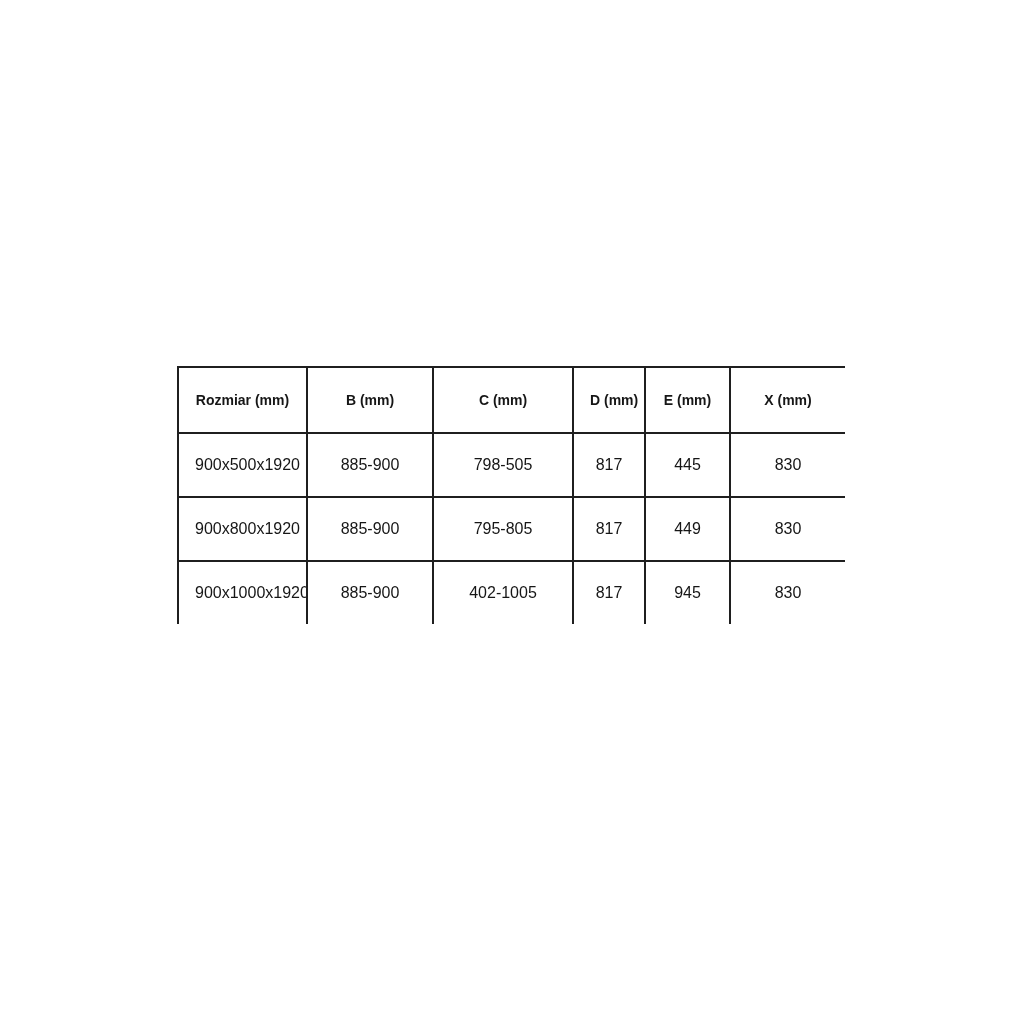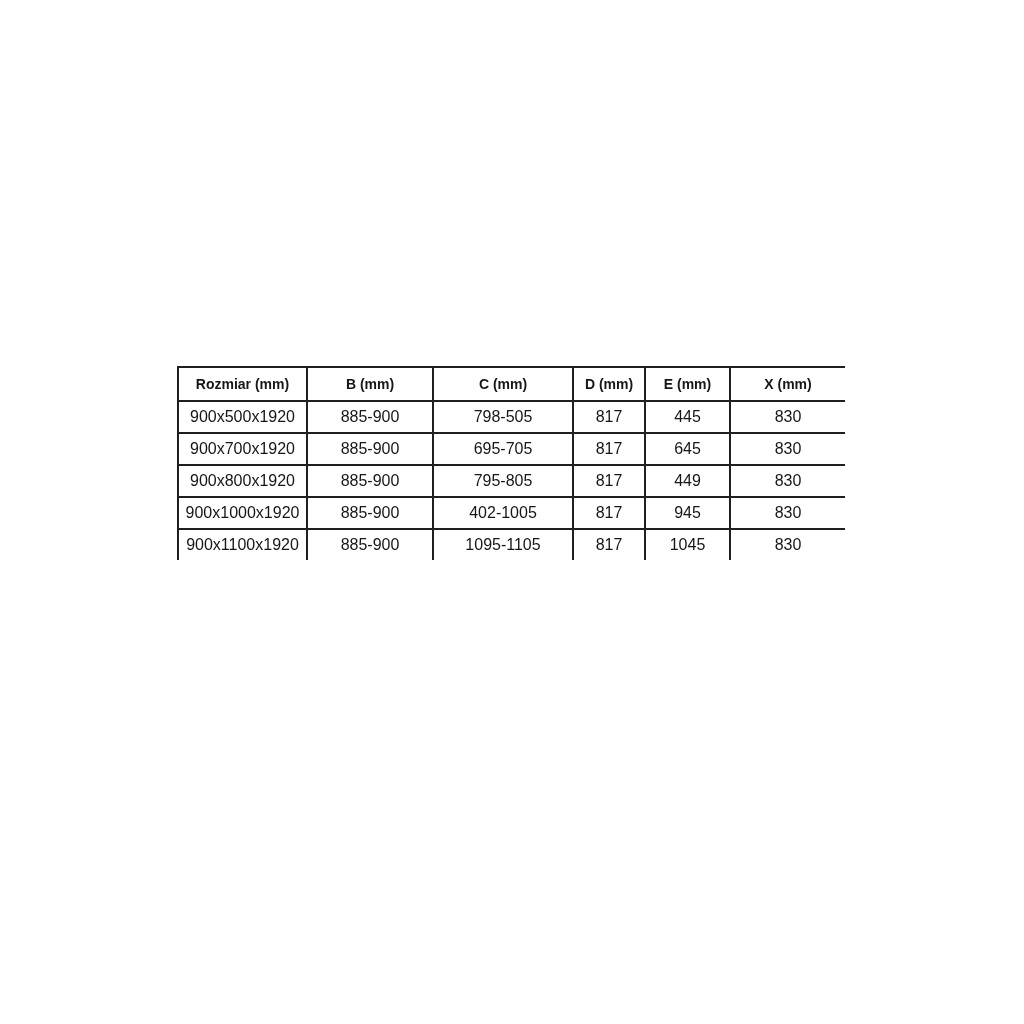--- a/index.html
+++ b/index.html
@@ -22,21 +22,21 @@
     width: 667px;
     border-collapse: collapse;
     table-layout: fixed;
   }
   .spec-table th,
   .spec-table td {
     border-left: 2px solid #1f1f1f;
     border-top: 2px solid #1f1f1f;
     border-right: 0;
     border-bottom: 0;
-    padding: 0;
+    padding: 16px;
     text-align: center;
     vertical-align: middle;
     color: #161616;
     white-space: nowrap;
     overflow: hidden;
   }
   .spec-table th:last-child,
   .spec-table td:last-child {
     border-right: 0;
   }
@@ -83,46 +83,30 @@
     <tbody>
       <tr>
         <td>900x500x1920</td>
         <td>885-900</td>
         <td>798-505</td>
         <td>817</td>
         <td>445</td>
         <td>830</td>
       </tr>
       <tr>
-        <td>900x700x1920</td>
-        <td>885-900</td>
-        <td>695-705</td>
-        <td>817</td>
-        <td>645</td>
-        <td>830</td>
-      </tr>
-      <tr>
         <td>900x800x1920</td>
         <td>885-900</td>
         <td>795-805</td>
         <td>817</td>
         <td>449</td>
         <td>830</td>
       </tr>
       <tr>
         <td>900x1000x1920</td>
         <td>885-900</td>
         <td>402-1005</td>
         <td>817</td>
         <td>945</td>
         <td>830</td>
       </tr>
-      <tr>
-        <td>900x1100x1920</td>
-        <td>885-900</td>
-        <td>1095-1105</td>
-        <td>817</td>
-        <td>1045</td>
-        <td>830</td>
-      </tr>
     </tbody>
   </table>
 </div>
 
 </body></html>

